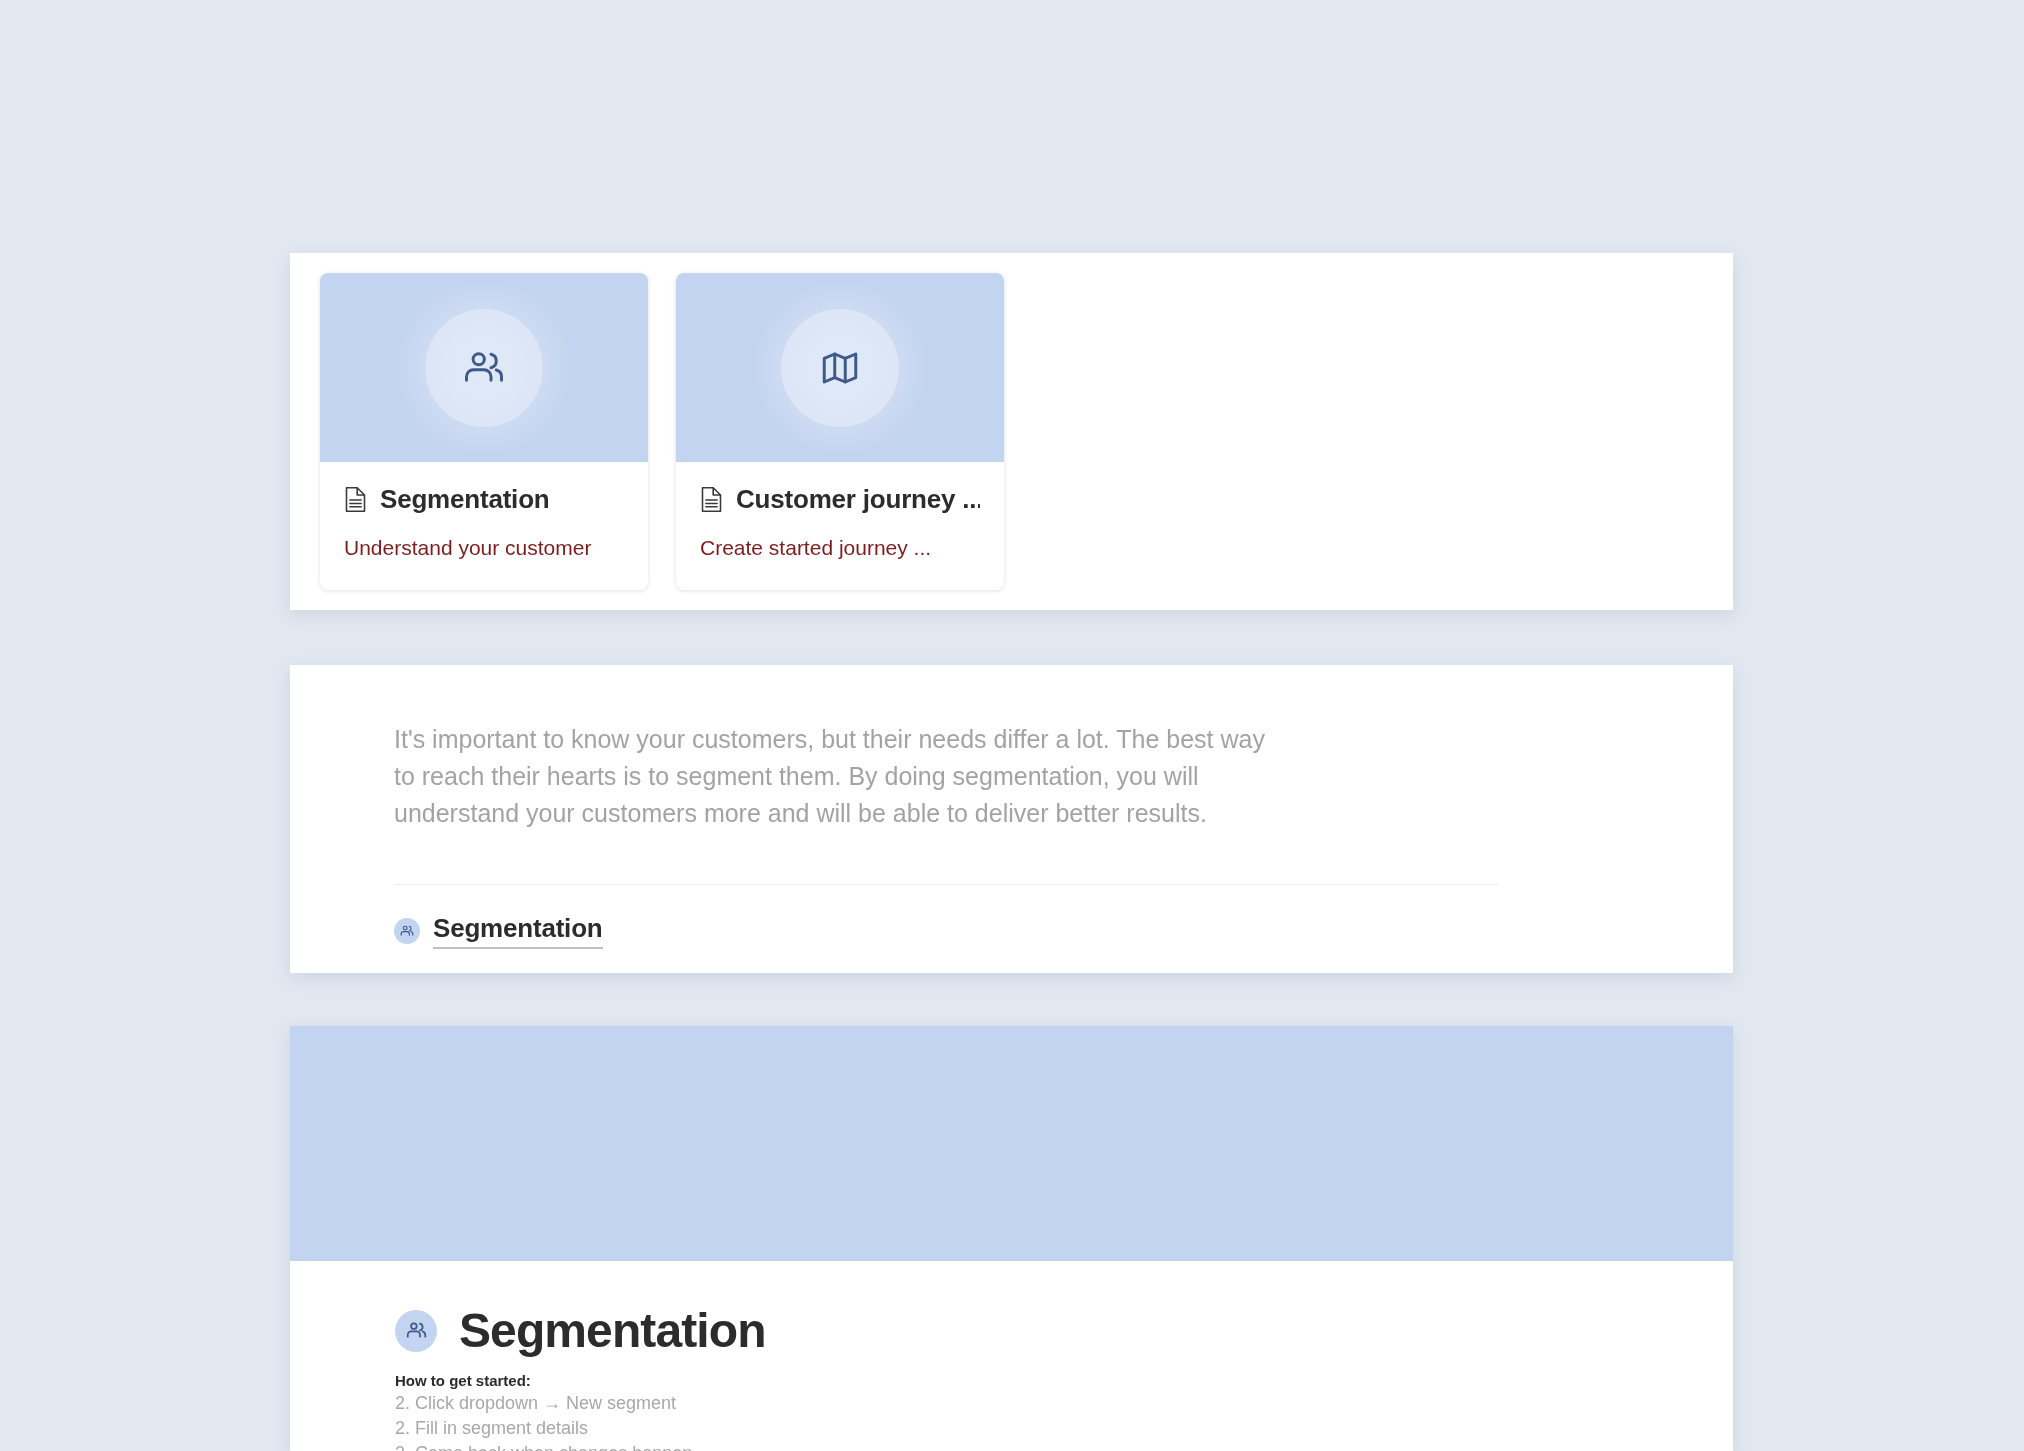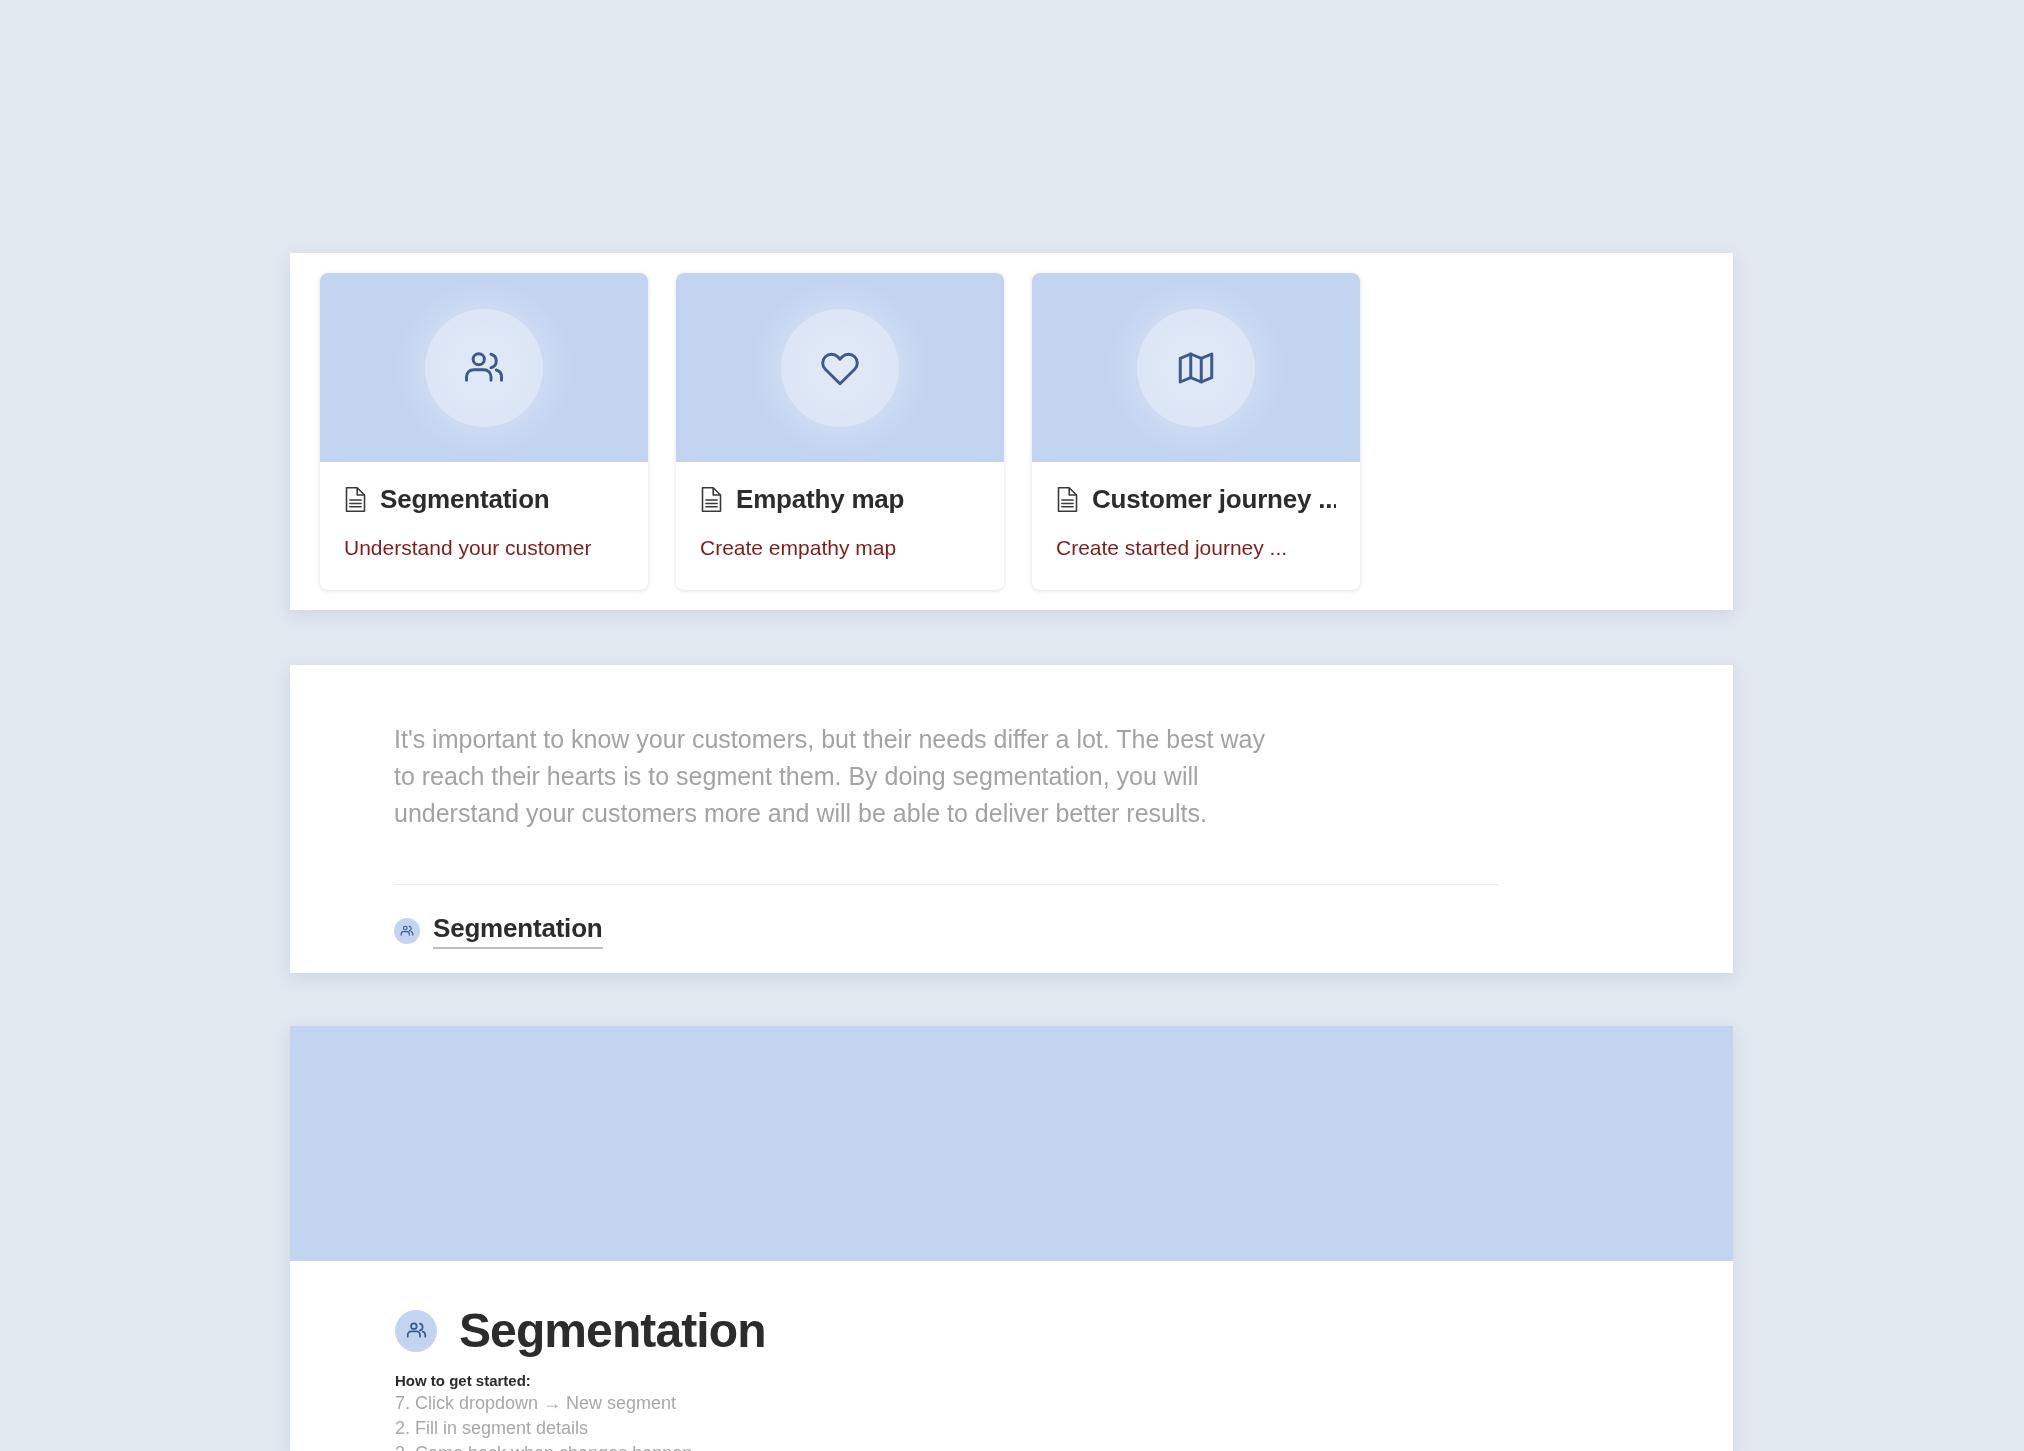--- a/index.html
+++ b/index.html
@@ -247,41 +247,20 @@
             <path d="M2 1.5h9.5L18 8v14.5H2z"></path>
             <path d="M11.5 1.5V8H18"></path>
             <path d="M5 12.5h10M5 15.5h10M5 18.5h10" stroke-linecap="round"></path>
           </svg>
           <span class="card-title">Segmentation</span>
         </div>
         <div class="card-desc">Understand your customer</div>
       </div>
     </div>
 
-    <div class="card">
-      <div class="card-thumb">
-        <div class="thumb-glow"></div>
-        <div class="thumb-circle">
-          <svg width="42" height="42" viewBox="0 0 24 24" fill="none" stroke="#3d5a8a" stroke-width="1.7" stroke-linecap="round" stroke-linejoin="round">
-            <path d="M20.4 5.6a5 5 0 0 0-7.1 0L12 6.9l-1.3-1.3a5 5 0 1 0-7.1 7.1L12 21l8.4-8.3a5 5 0 0 0 0-7.1z"></path>
-          </svg>
-        </div>
-      </div>
-      <div class="card-body">
-        <div class="card-title-row">
-          <svg class="doc-icon" width="23" height="27" viewBox="0 0 20 24" fill="none" stroke="#3a3a3a" stroke-width="1.4" stroke-linejoin="round">
-            <path d="M2 1.5h9.5L18 8v14.5H2z"></path>
-            <path d="M11.5 1.5V8H18"></path>
-            <path d="M5 12.5h10M5 15.5h10M5 18.5h10" stroke-linecap="round"></path>
-          </svg>
-          <span class="card-title">Empathy map</span>
-        </div>
-        <div class="card-desc">Create empathy map</div>
-      </div>
-    </div>
 
     <div class="card">
       <div class="card-thumb">
         <div class="thumb-glow"></div>
         <div class="thumb-circle">
           <svg width="42" height="42" viewBox="0 0 24 24" fill="none" stroke="#3d5a8a" stroke-width="1.7" stroke-linecap="round" stroke-linejoin="round">
             <path d="M3 6.5 9 4l6 2.5L21 4v13.5L15 20l-6-2.5L3 20z"></path>
             <path d="M9 4v13.5"></path>
             <path d="M15 6.5V20"></path>
           </svg>
@@ -327,19 +306,19 @@
           <svg width="21" height="21" viewBox="0 0 24 24" fill="none" stroke="#3d5a8a" stroke-width="2" stroke-linecap="round" stroke-linejoin="round">
             <path d="M16 19v-2a4 4 0 0 0-4-4H6a4 4 0 0 0-4 4v2"></path>
             <circle cx="9" cy="7" r="3.2"></circle>
             <path d="M22 19v-2a4 4 0 0 0-3-3.87"></path>
             <path d="M16 4.13a4 4 0 0 1 0 7.75"></path>
           </svg>
         </span>
         <h1 class="hero-title">Segmentation</h1>
       </div>
       <div class="howto-title">How to get started:</div>
-      <div class="howto-step">7. Click dropdown → New segment</div>
+      <div class="howto-step">2. Click dropdown → New segment</div>
       <div class="howto-step">2. Fill in segment details</div>
       <div class="howto-step">3. Come back when changes happen</div>
     </div>
   </div>
 
 </div>
 
 </body></html>

